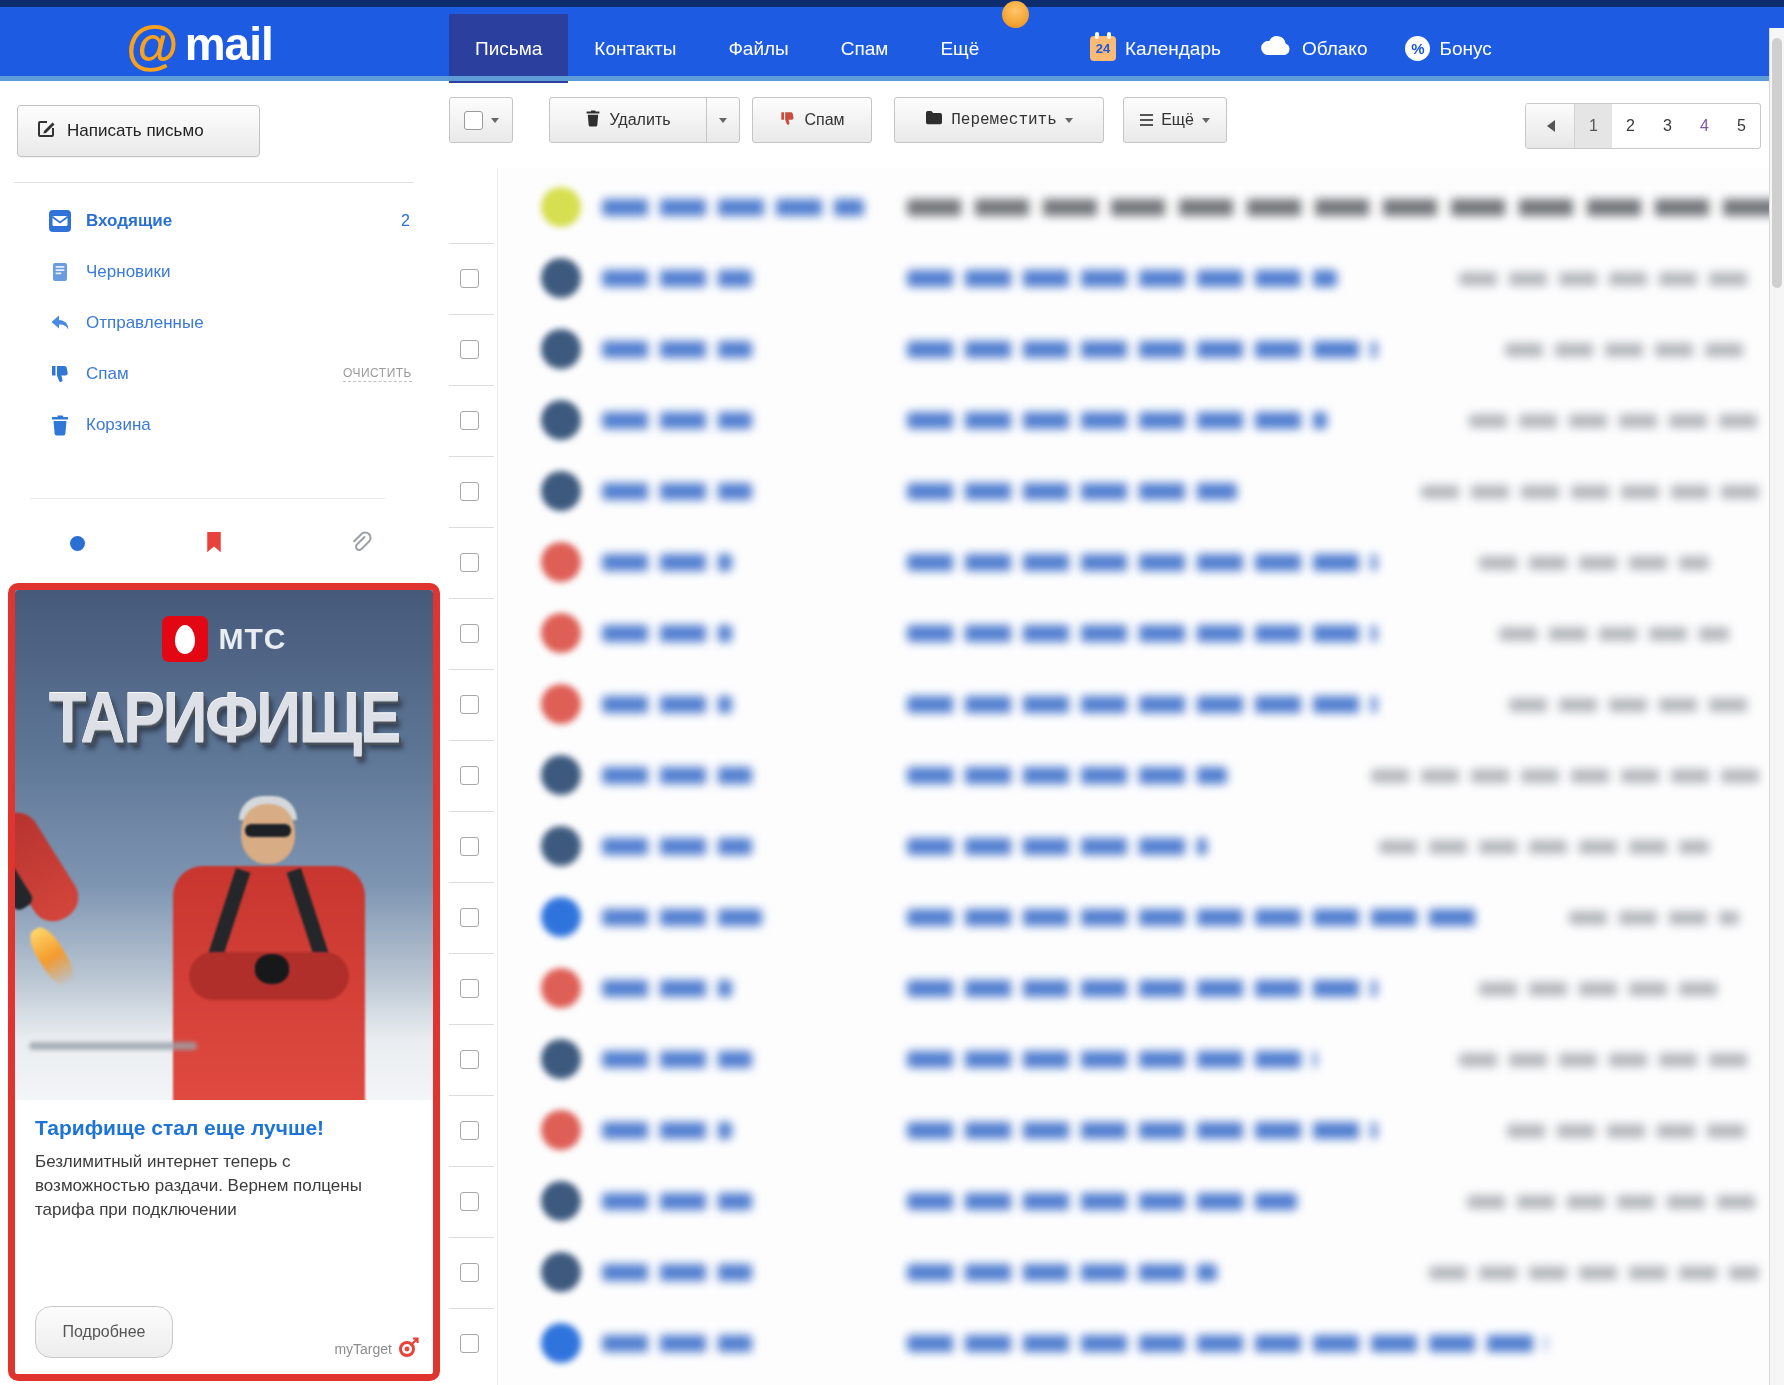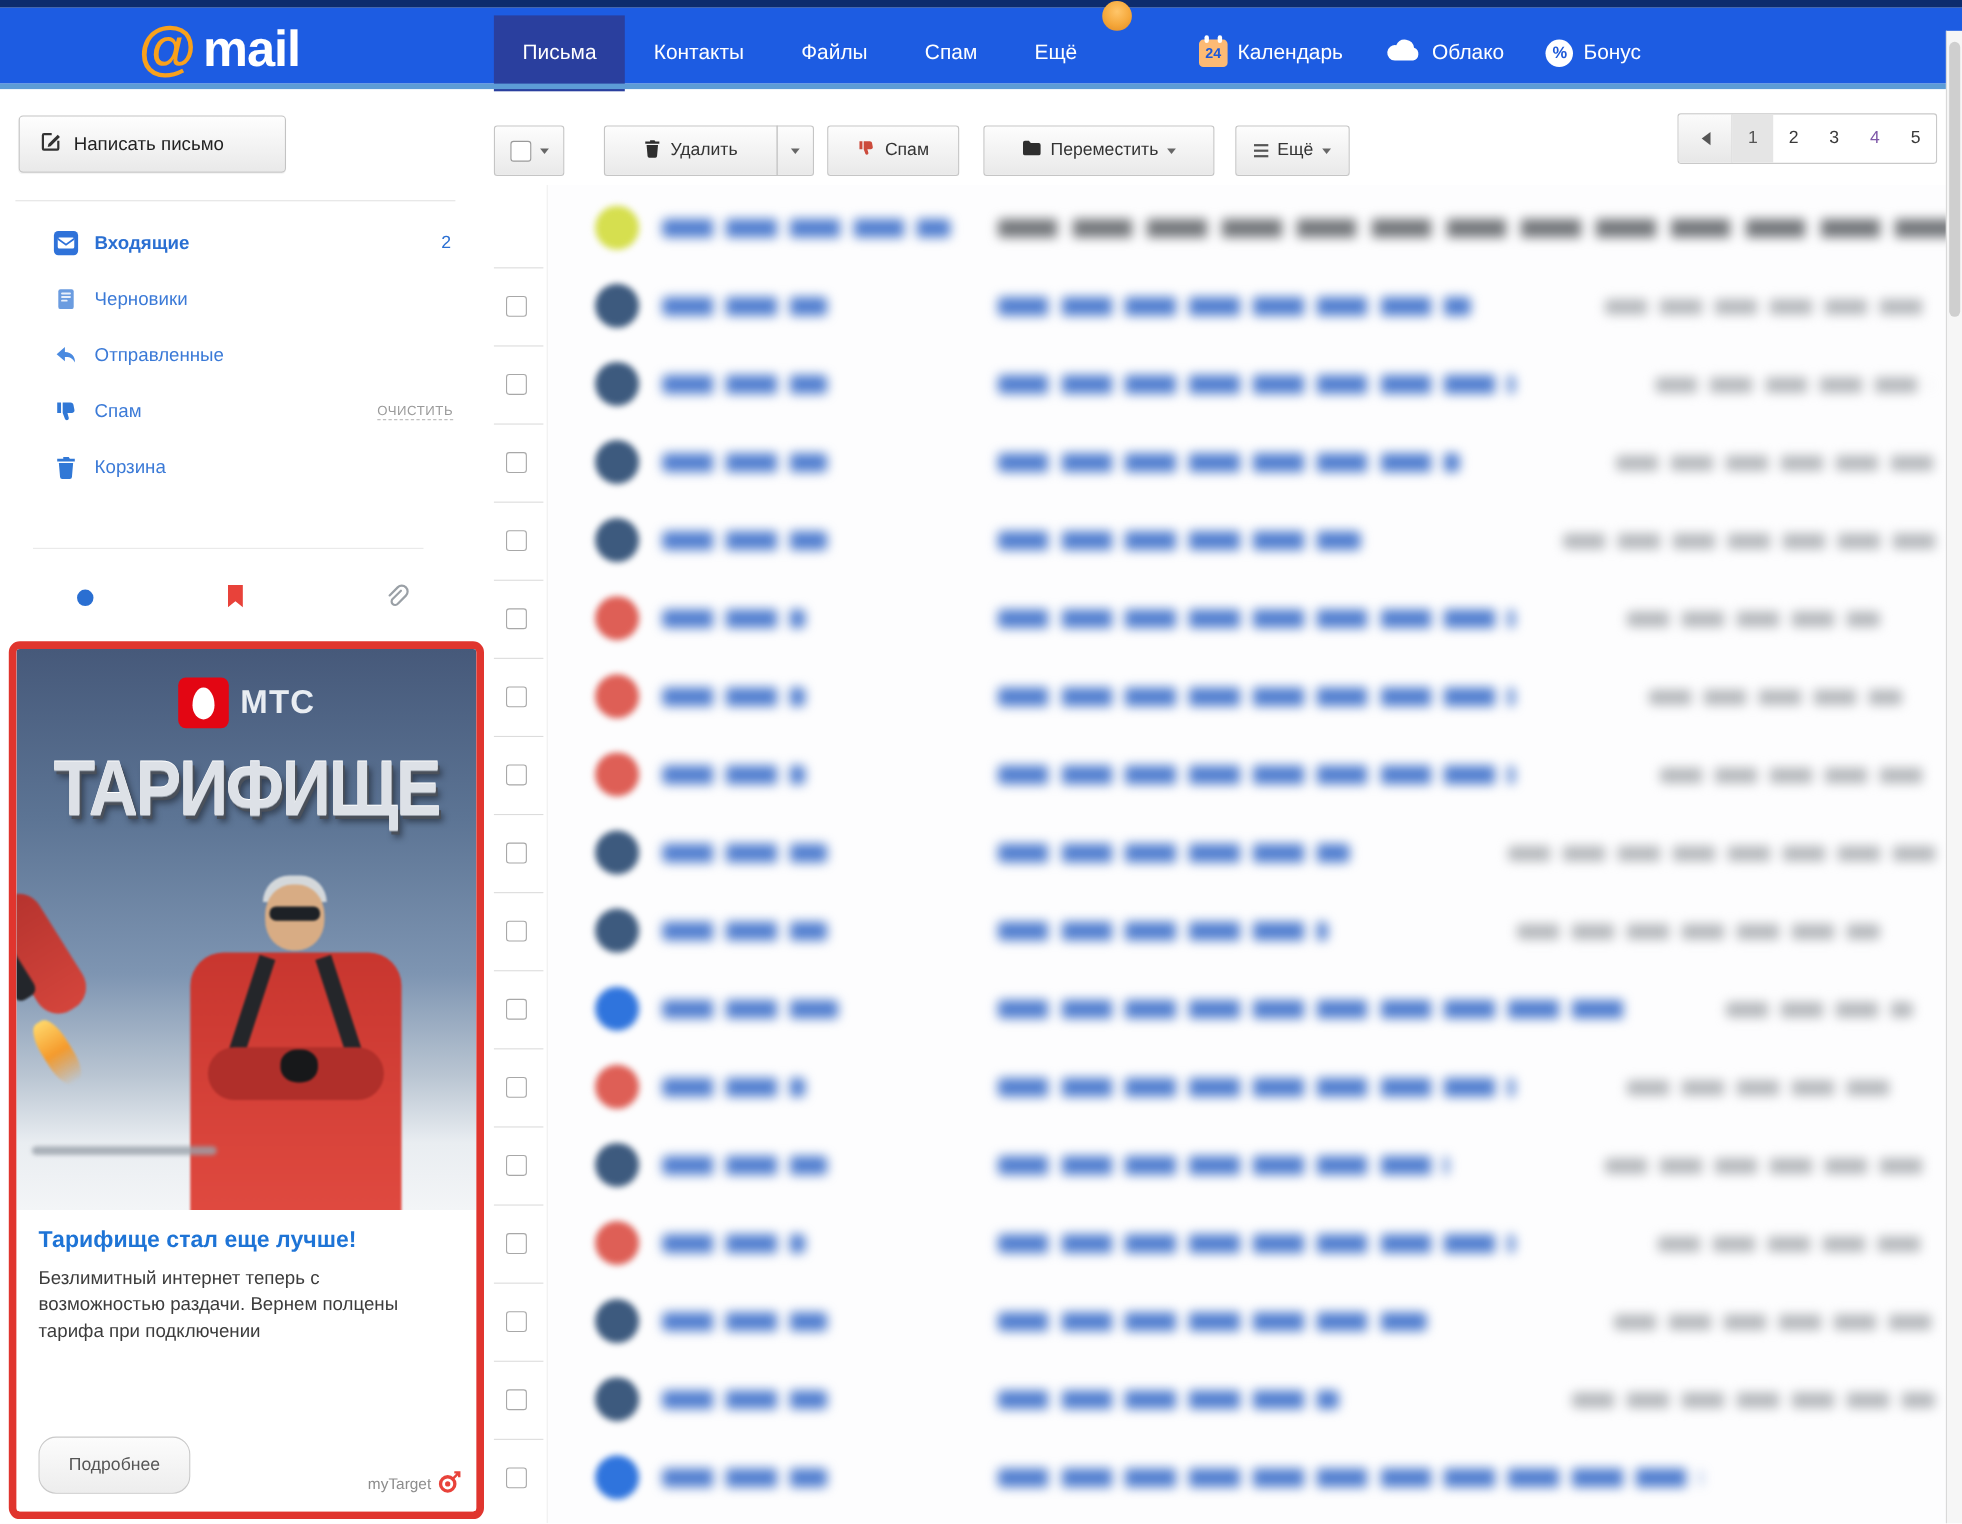--- a/index.html
+++ b/index.html
@@ -82,21 +82,21 @@
       background:#9aa2ab;filter:blur(2px);opacity:.8;}
   .ad-body{position:absolute;top:510px;left:0;right:0;bottom:0;background:#fff;padding:16px 20px;box-sizing:border-box;}
   .ad-title{color:#1e74d6;font-size:21px;font-weight:bold;margin-bottom:10px;}
   .ad-text{color:#3c3c3c;font-size:17px;line-height:1.42;width:340px;}
   .ad-cta{position:absolute;left:20px;bottom:16px;width:136px;height:50px;
       background:linear-gradient(#fcfcfc,#ededed);border:1px solid #c9c9c9;border-radius:16px;
       font-size:16px;color:#555;display:flex;align-items:center;justify-content:center;cursor:pointer;}
   .mytarget{position:absolute;right:12px;bottom:12px;display:flex;align-items:center;gap:5px;
       color:#8d8d8d;font-size:14px;}
   
-  .btn{position:absolute;top:114px;height:46px;box-sizing:border-box;
+  .btn{position:absolute;top:97px;height:46px;box-sizing:border-box;
       background:linear-gradient(#fdfdfd,#e9e9e9);border:1px solid #c5c5c5;border-radius:3px;
       display:flex;align-items:center;justify-content:center;gap:8px;font-size:16px;color:#333;cursor:pointer;}
   .caret{width:0;height:0;border:4px solid transparent;border-top:5px solid #666;margin-top:4px;}
   .cbx{width:17px;height:17px;border:1px solid #9a9a9a;border-radius:3px;background:#fff;}
   .ham{display:flex;flex-direction:column;gap:3px;}
   .ham i{display:block;width:13px;height:2px;background:#555;}
   
   .pager{position:absolute;left:1525px;top:103px;height:46px;display:flex;
       border:1px solid #c9c9c9;border-radius:3px;overflow:hidden;box-sizing:border-box;background:#fff;}
   .pg-prev{width:48px;display:flex;align-items:center;justify-content:center;
@@ -287,21 +287,21 @@
 </div>
 <div class="btn" style="left:706px;width:34px;border-radius:0 3px 3px 0;">
   <span class="caret"></span>
 </div>
 <div class="btn" style="left:752px;width:120px;">
   <span><svg width="17" height="17" viewBox="0 0 22 22">
         <path d="M3 3 h3.5 v9.5 H3 Z M8 3 h7.2 c1.4 0 2.4.9 2.6 2.2 l.9 4.6 c.3 1.5-.9 2.7-2.4 2.7 h-4 l1.2 4.2 c.3 1.2-.6 2.3-1.8 2.3-.7 0-1.3-.4-1.6-1 L8 12.5 Z" fill="#cc4b3c"></path>
       </svg></span>
   <span>Спам</span>
 </div>
-<div class="btn" style="left:894px;width:210px;">
+<div class="btn" style="left:894px;width:210px;font-family:Liberation Mono, monospace;">
   <span><svg width="18" height="16" viewBox="0 0 20 18">
         <path d="M1 3 a2 2 0 0 1 2-2 h4 l2 2.5 H17 a2 2 0 0 1 2 2 V14 a2 2 0 0 1-2 2 H3 a2 2 0 0 1-2-2 Z" fill="#2e2e2e"></path>
       </svg></span>
   <span>Переместить</span>
   <span class="caret"></span>
 </div>
 <div class="btn" style="left:1123px;width:104px;">
   <span class="ham">
       <i></i>
       <i></i>

